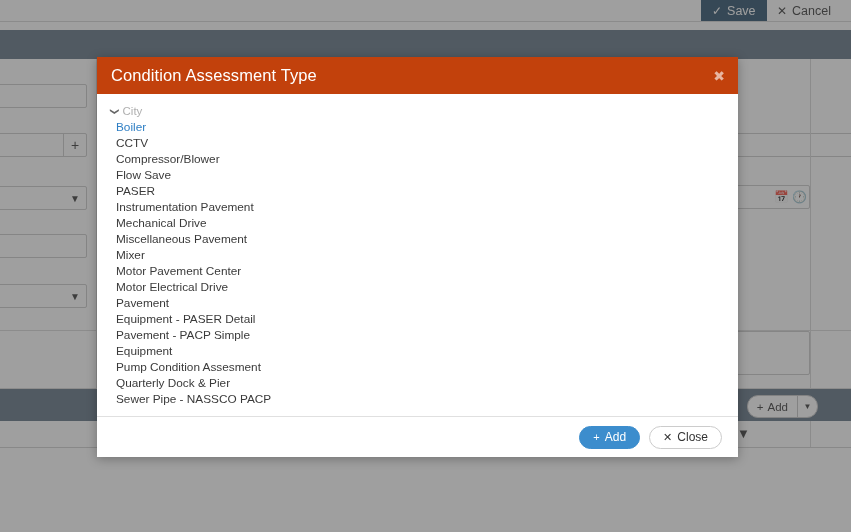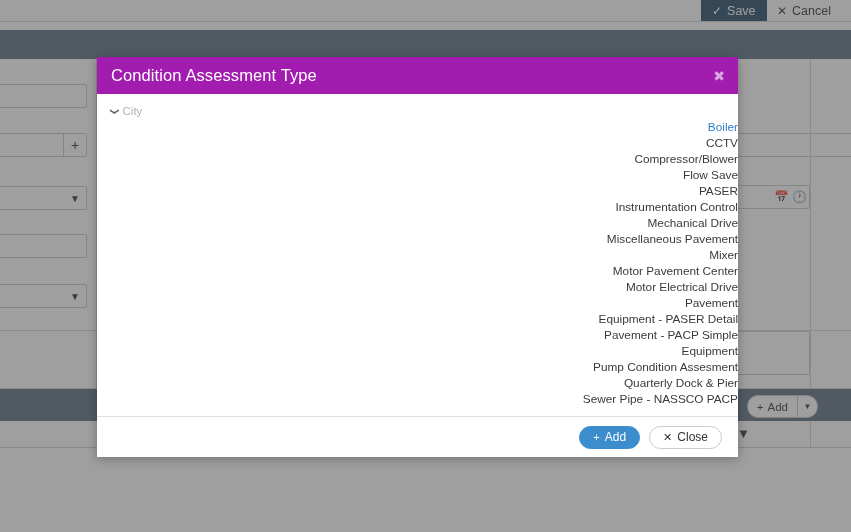--- a/index.html
+++ b/index.html
@@ -164,21 +164,21 @@
     position: absolute;
     left: 97px; top: 57px;
     width: 641px;
     background: #ffffff;
     box-shadow: 0 2px 10px rgba(0,0,0,0.28);
   }
 
   .modal-header {
     position: relative;
     height: 37px;
-    background: #a21caf;
+    background: #c2410c;
     display: flex;
     align-items: center;
     padding: 16px 14px;
     box-sizing: border-box;
   }
   .modal-title {
     font-size: 16.5px;
     color: #ffffff;
     letter-spacing: 0.1px;
   }
@@ -217,21 +217,20 @@
   }
 
   .tree-item {
     height: 16px;
     line-height: 16px;
     padding-left: 19px;
     font-size: 11.8px;
     color: #3a3a3a;
     white-space: nowrap;
     cursor: pointer;
-    text-align: right;
   }
   .tree-item.selected { color: #2f7fc4; }
 
   .modal-footer {
     border-top: 1px solid #e0e0e0;
     height: 41px;
     display: flex;
     align-items: center;
     justify-content: flex-end;
     gap: 9px;
@@ -348,21 +347,21 @@
       <div class="tree-group">
         <span class="chev" style="transform: rotate(90deg); display: inline-block;">❯</span>
         <span>City</span>
       </div>
       <div id="tree-items">
           <div class="tree-item selected">Boiler</div>
           <div class="tree-item">CCTV</div>
           <div class="tree-item">Compressor/Blower</div>
           <div class="tree-item">Flow Save</div>
           <div class="tree-item">PASER</div>
-          <div class="tree-item">Instrumentation Control</div>
+          <div class="tree-item">Instrumentation Pavement</div>
           <div class="tree-item">Mechanical Drive</div>
           <div class="tree-item">Miscellaneous Pavement</div>
           <div class="tree-item">Mixer</div>
           <div class="tree-item">Motor Pavement Center</div>
           <div class="tree-item">Motor Electrical Drive</div>
           <div class="tree-item">Pavement</div>
           <div class="tree-item">Equipment - PASER Detail</div>
           <div class="tree-item">Pavement - PACP Simple</div>
           <div class="tree-item">Equipment</div>
           <div class="tree-item">Pump Condition Assesment</div>

